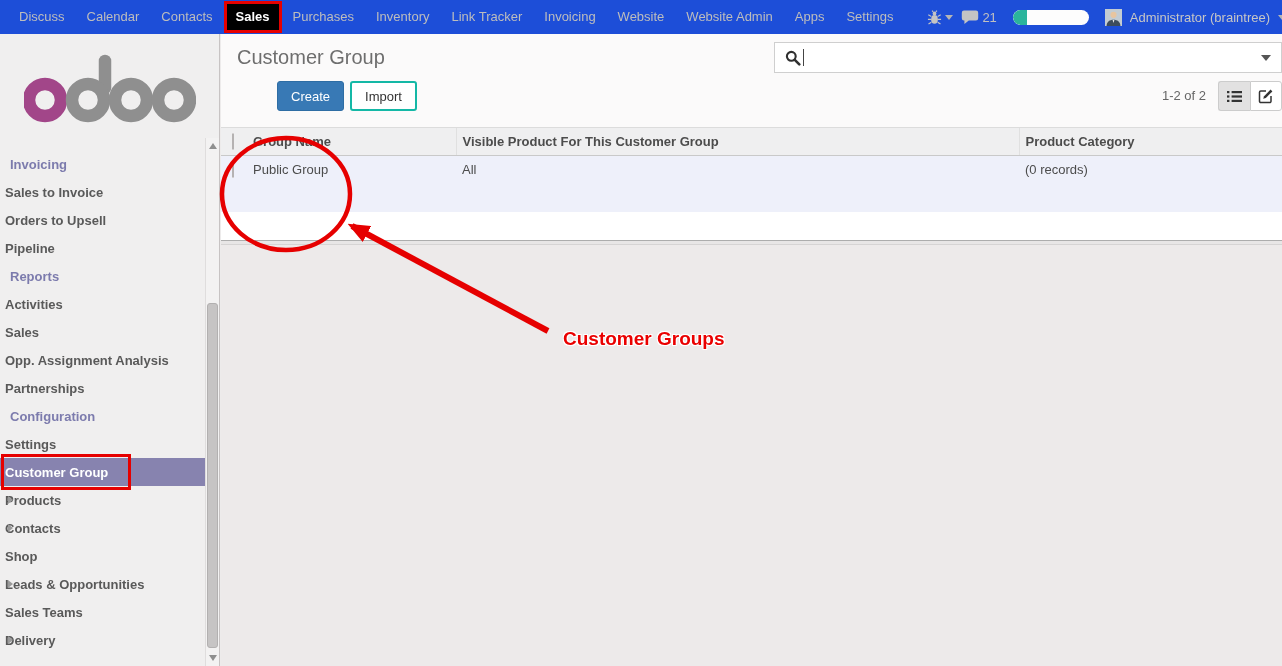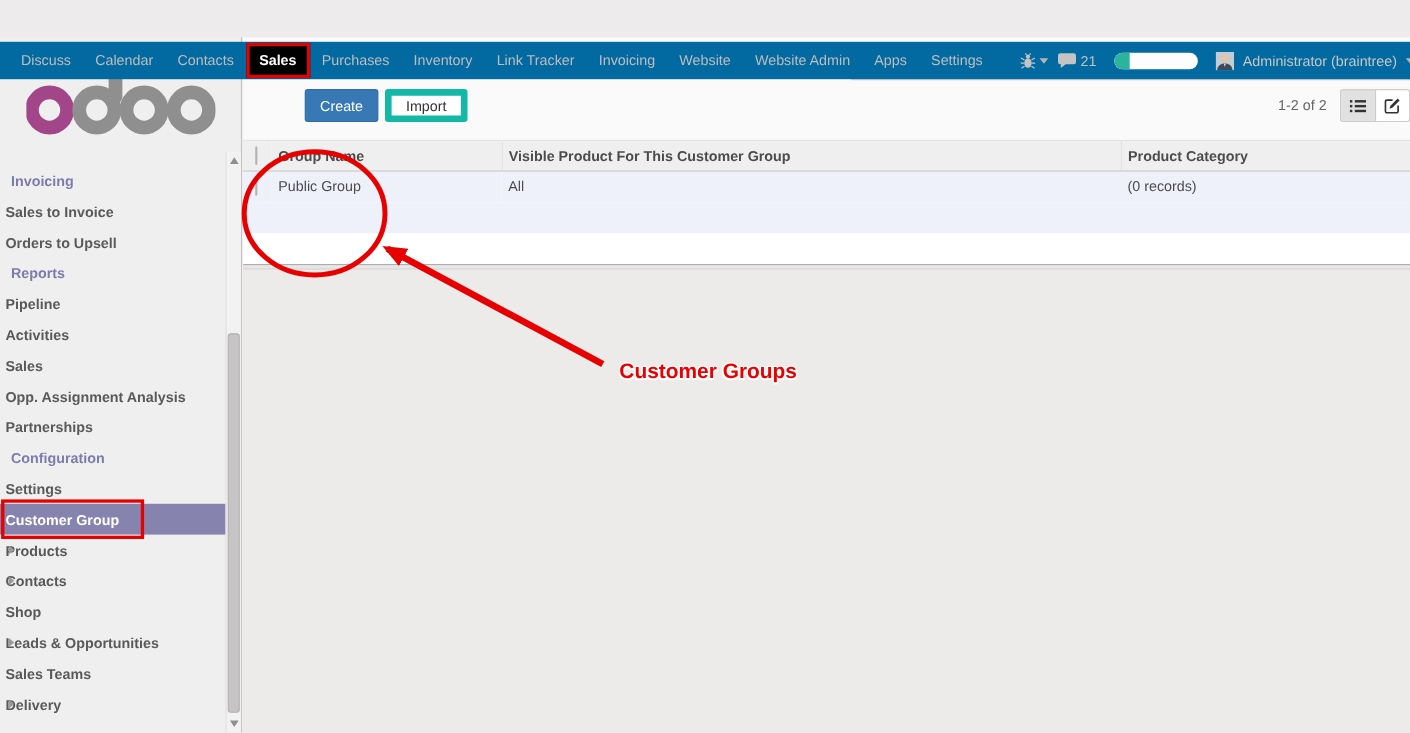--- a/index.html
+++ b/index.html
@@ -1,21 +1,21 @@
 <!DOCTYPE html>
 <html><head>
 <meta charset="utf-8">
 <style>
   * { margin:0; padding:0; box-sizing:border-box; }
   html,body { width:1282px; height:666px; overflow:hidden; }
   body { font-family:"Liberation Sans", sans-serif; position:relative; background:#edebeb; }
 
   
-  .topnav { position:absolute; top:0; left:0; width:1282px; height:34px; background:#0369a1;
-            display:flex; align-items:center; z-index:5;margin-top:38px; }
+  .topnav { position:absolute; top:0; left:0; width:1282px; height:34px; background:#1d4ed8;
+            display:flex; align-items:center; z-index:5; }
   .nav-left { display:flex; align-items:center; height:34px; padding-left:8px; }
   .nav-item { color:#bdbdbd; font-size:13px; line-height:34px; padding:0 11px; cursor:pointer; white-space:nowrap; }
   .nav-item.active { background:#000; color:#fff; border:3px solid #e60000; line-height:26px; padding:0 9px; font-weight:bold; }
   .nav-right { margin-left:auto; display:flex; align-items:center; gap:8px; padding-right:0; }
   .icon-btn { display:flex; align-items:center; gap:3px; cursor:pointer; }
   .caret-down { width:0; height:0; border-left:4px solid transparent; border-right:4px solid transparent;
                 border-top:5px solid #b5b5b5; display:inline-block; }
   .msg-count { color:#c0c0c0; font-size:13px; }
   .timer-pill { width:76px; height:15px; background:#fdfdfd; border-radius:8px; overflow:hidden; display:flex; margin:0 8px; }
   .timer-fill { width:14px; height:15px; background:#2bb49c; border-radius:8px 0 0 8px; }
@@ -50,21 +50,21 @@
                 border:1px solid #cfcfcf; display:flex; align-items:center; padding:0 10px; }
   .search-input { border:none; outline:none; flex:1; font-size:14px; height:24px; margin-left:6px;
                   font-family:"Liberation Sans", sans-serif; color:#333; background:transparent; }
   .text-caret { width:1px; height:17px; background:#444; margin-left:2px; }
   .search-caret { width:0; height:0; border-left:5px solid transparent; border-right:5px solid transparent;
                   border-top:6px solid #555; cursor:pointer; }
   .btn-row { position:absolute; left:16px; top:47px; display:flex; }
   .btn { font-size:13px; border-radius:3px; height:30px; padding:0 13px; cursor:pointer;
          font-family:"Liberation Sans", sans-serif; }
   .btn-primary { background:#3879b5; border:1px solid #2e6da4; color:#fff;margin-left:40px; }
-  .btn-default { background:#fff; border:6px solid #14b8a6; color:#333; margin-left:6px; }
+  .btn-default { background:#fff; border:2px solid #14b8a6; color:#333; margin-left:6px; }
   .pager { position:absolute; right:76px; top:54px; font-size:13px; color:#666; }
   .view-switcher { position:absolute; right:0; top:47px; display:flex; }
   .vs-btn { width:32px; height:30px; border:1px solid #ccc; background:#fff; display:flex;
             align-items:center; justify-content:center; cursor:pointer; }
   .vs-btn.active { background:#e2e1e1; }
   .vs-btn:first-child { border-radius:3px 0 0 3px; border-right:none; }
   .vs-btn:last-child { border-radius:0 3px 3px 0; }
 
   
   table.listview { width:100%; border-collapse:collapse; table-layout:fixed; background:#fff; }
@@ -147,22 +147,22 @@
       <circle cx="64" cy="46" r="16" fill="none" stroke="#8f8f8f" stroke-width="12.5"></circle>
       <circle cx="107" cy="46" r="16" fill="none" stroke="#8f8f8f" stroke-width="12.5"></circle>
       <circle cx="150" cy="46" r="16" fill="none" stroke="#8f8f8f" stroke-width="12.5"></circle>
     </svg>
   </div>
   <div class="menu">
     <div class="menu-row menu-header">Invoicing</div>
     <div class="menu-row menu-item">Sales to Invoice</div>
     <div class="menu-row menu-item">Orders to Upsell</div>
 
+    <div class="menu-row menu-item">Pipeline</div>
     <div class="menu-row menu-header">Reports</div>
-    <div class="menu-row menu-item">Pipeline</div>
     <div class="menu-row menu-item">Activities</div>
     <div class="menu-row menu-item">Sales</div>
     <div class="menu-row menu-item">Opp. Assignment Analysis</div>
     <div class="menu-row menu-item">Partnerships</div>
 
     <div class="menu-row menu-header">Configuration</div>
     <div class="menu-row menu-item">Settings</div>
     <div class="menu-row menu-item selected">Customer Group</div>
     <div class="menu-row menu-item">
       <span class="expand-arrow"></span>

